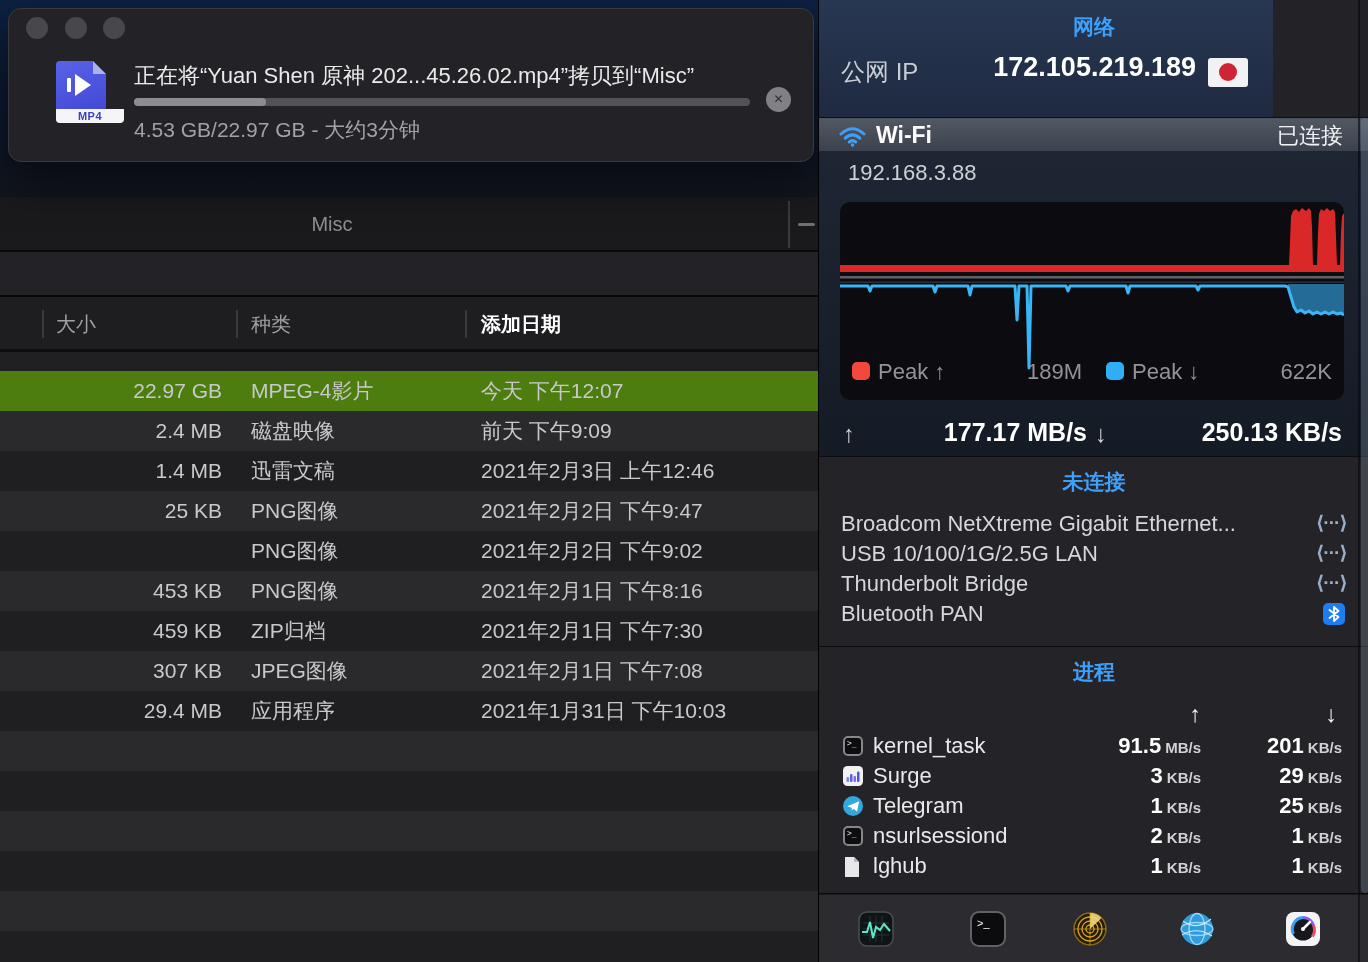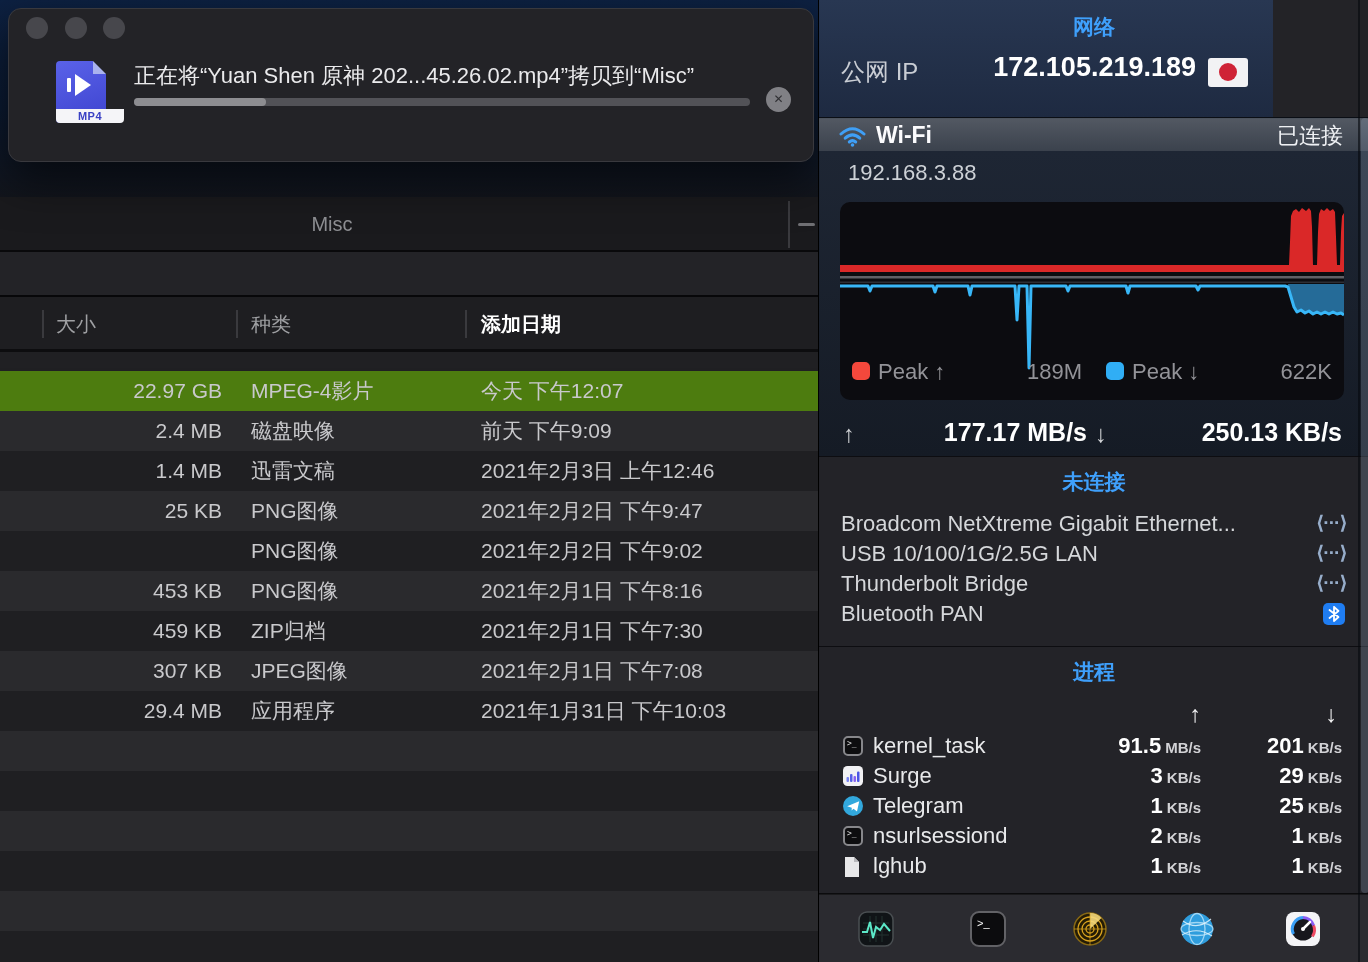--- a/index.html
+++ b/index.html
@@ -182,20 +182,21 @@
       <div class="abs" id="play-bar"></div>
       <div class="abs" id="play-tri"></div>
       <div class="abs" id="file-badge">MP4</div>
     </div>
 
     <div class="abs" id="copy-title">正在将“Yuan Shen 原神 202...45.26.02.mp4”拷贝到“Misc”</div>
     <div class="abs" id="copy-progress">
       <div class="abs" id="copy-progress-fill" style="width: 21.5%;"></div>
     </div>
     <div class="abs" id="copy-close">✕</div>
+    <div class="abs" id="copy-status">4.53 GB/22.97 GB - 大约3分钟</div>
   </div>
 
   <div class="abs" id="panel">
 
     <div class="abs" id="sec-top">
       <div class="abs sec-head" style="top:13px">网络</div>
       <span class="abs" id="pubip-label">公网 IP</span>
       <span class="abs" id="pubip-value">172.105.219.189</span>
       <div class="abs" id="flag">
         <div class="abs" id="flag-circle"></div>

